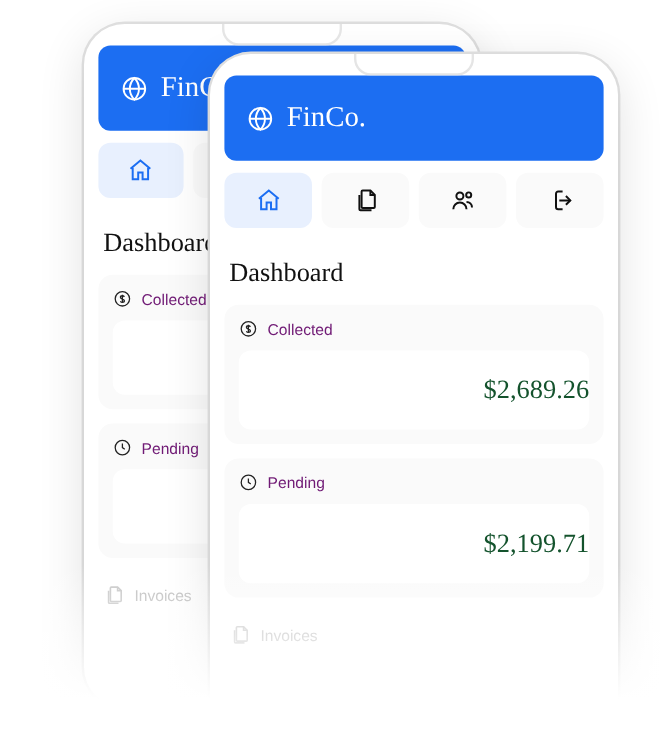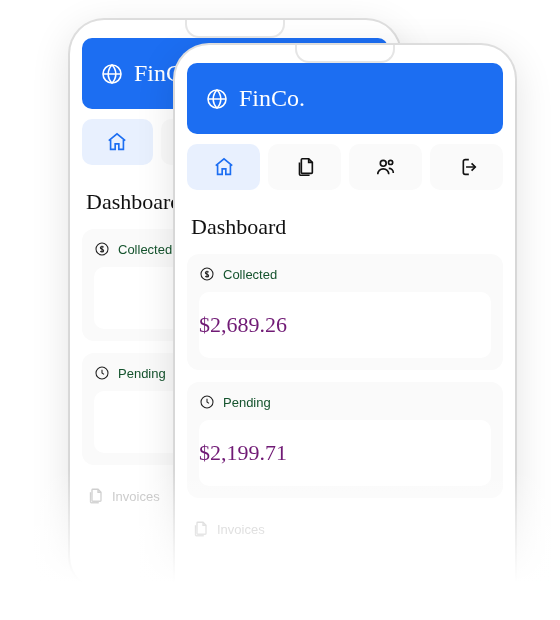--- a/index.html
+++ b/index.html
@@ -109,35 +109,35 @@
       margin-bottom: 12px;
     }
     .card-head {
       display: flex;
       align-items: center;
       gap: 8px;
       margin-bottom: 10px;
     }
     .card-label {
       font-size: 13px;
-      color: #14532d;
+      color: #701a75;
       font-family: -apple-system, sans-serif;
     }
     .card-icon {
       width: 16px;
       height: 16px;
       flex-shrink: 0;
     }
     .card-value {
       background: #fff;
       border-radius: 10px;
       padding: 20px 0;
-      text-align: left;
+      text-align: right;
       font-size: 22px;
-      color: #701a75;
+      color: #14532d;
     }
     .phone-back .card-value {
       min-height: 62px;
     }
     .invoices-row {
       display: flex;
       align-items: center;
       gap: 8px;
       padding: 10px 4px 4px 4px;
     }

